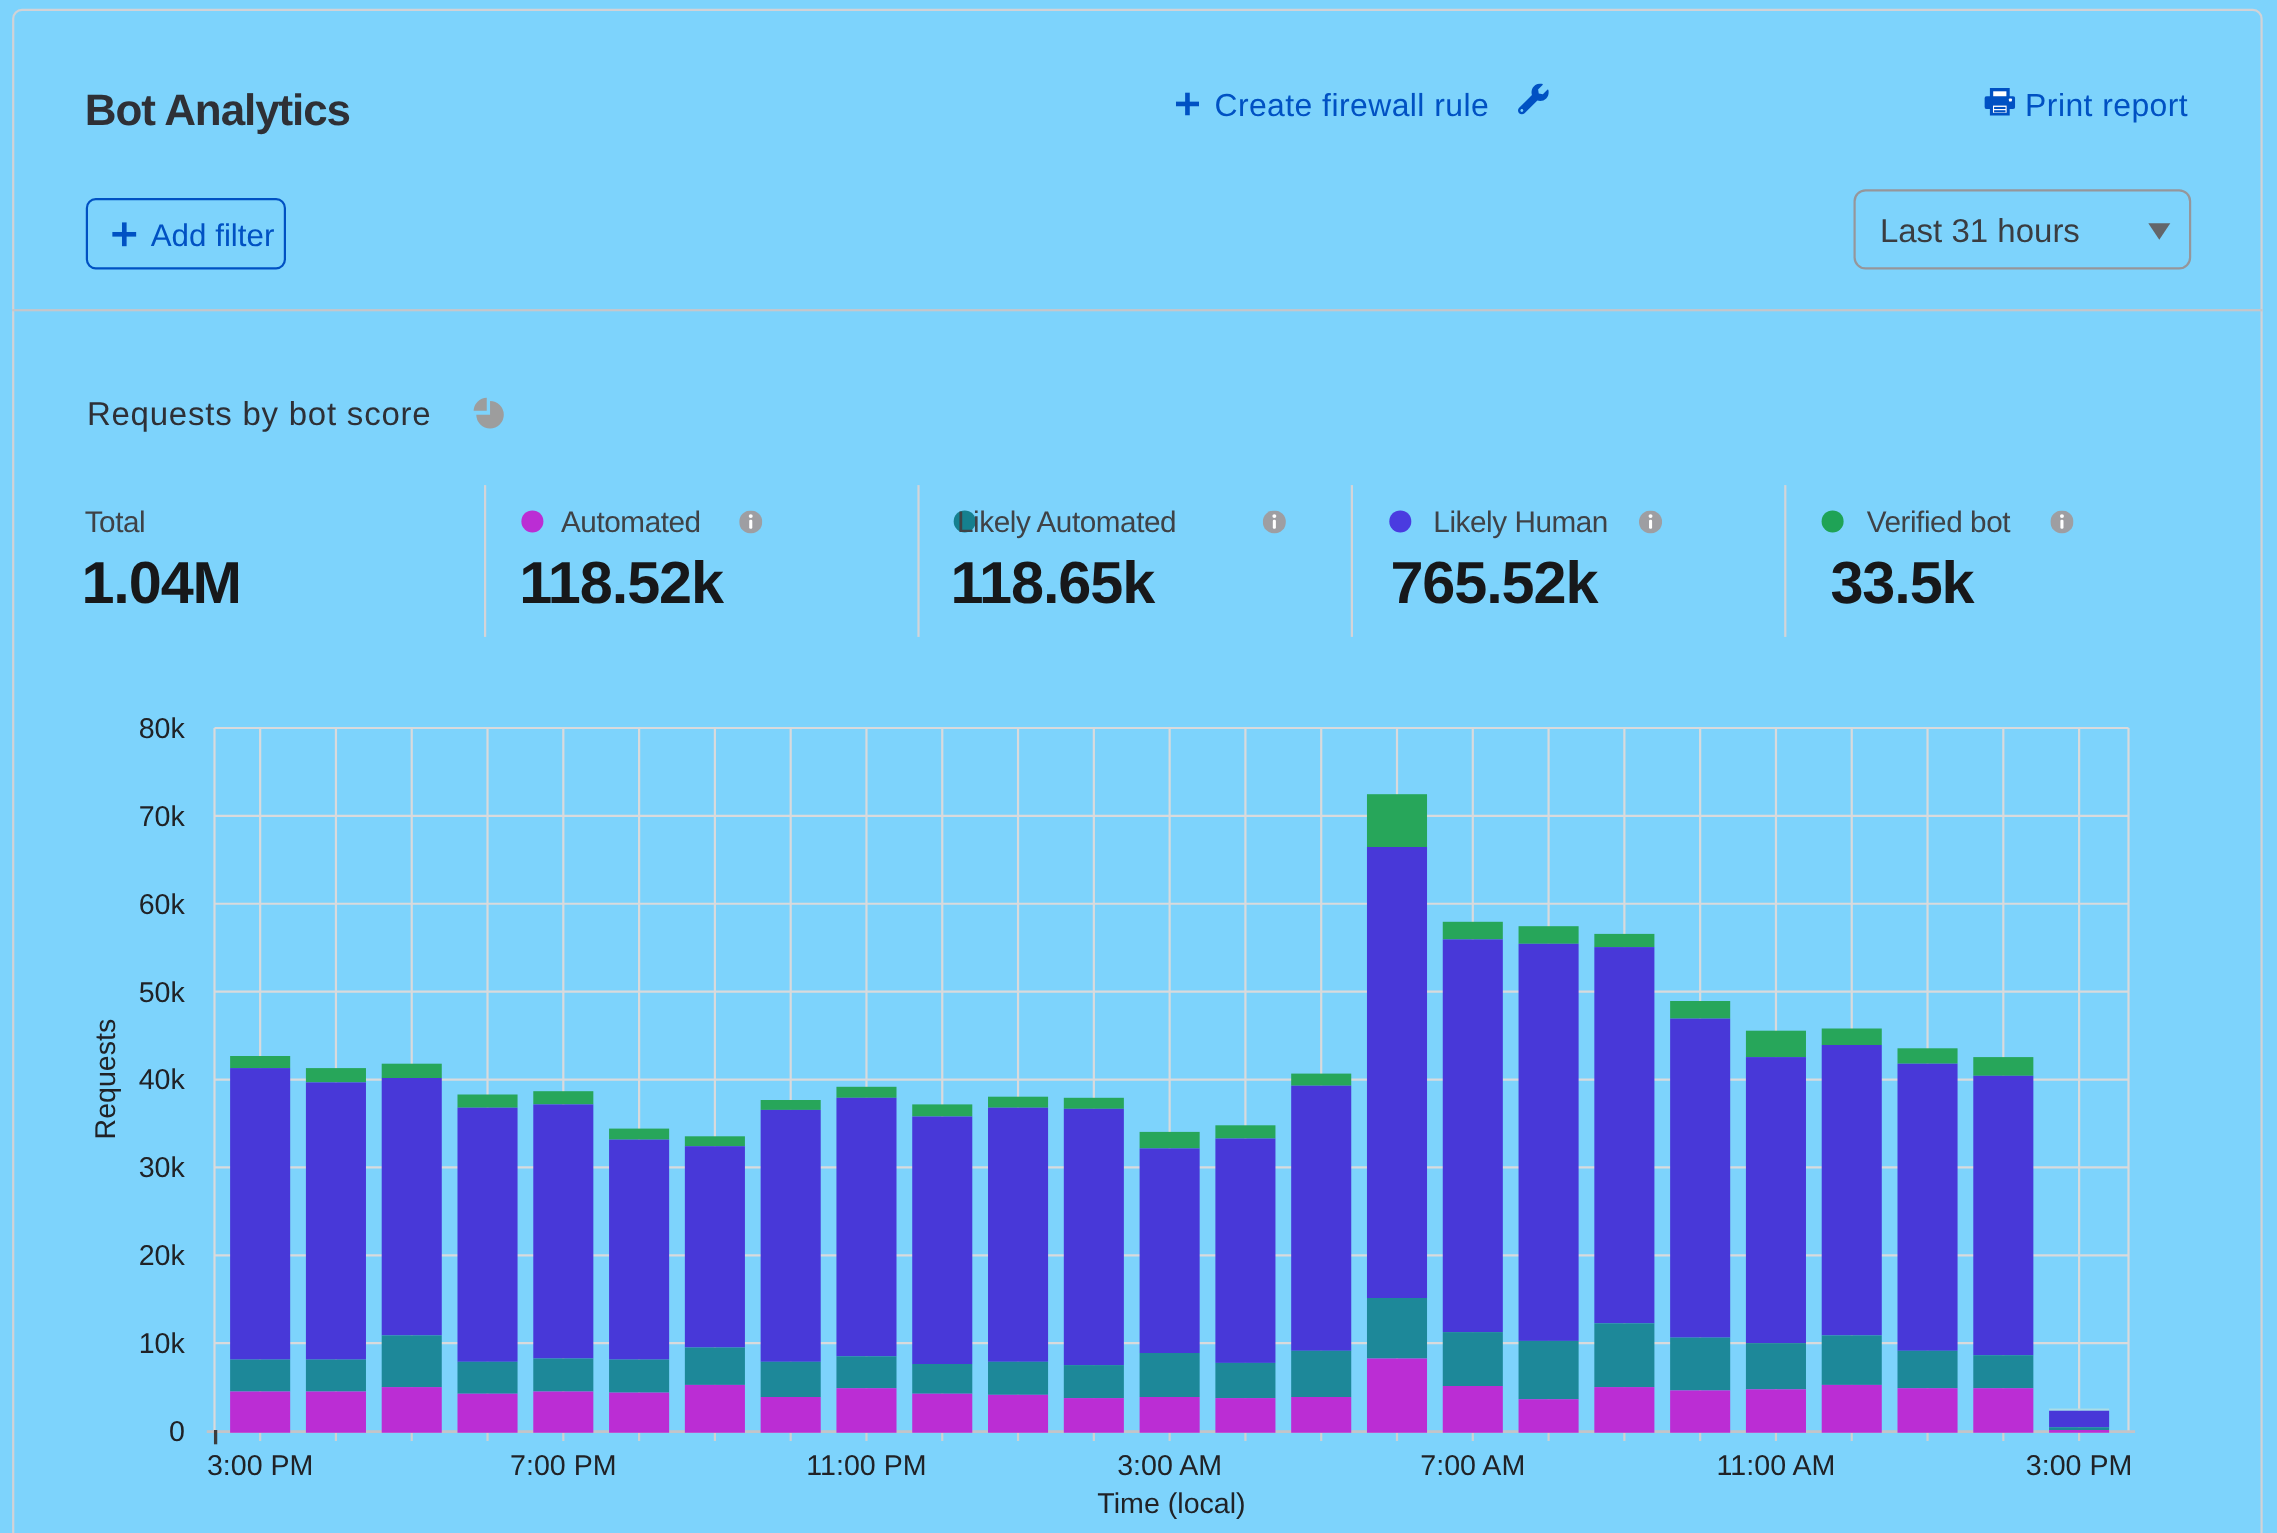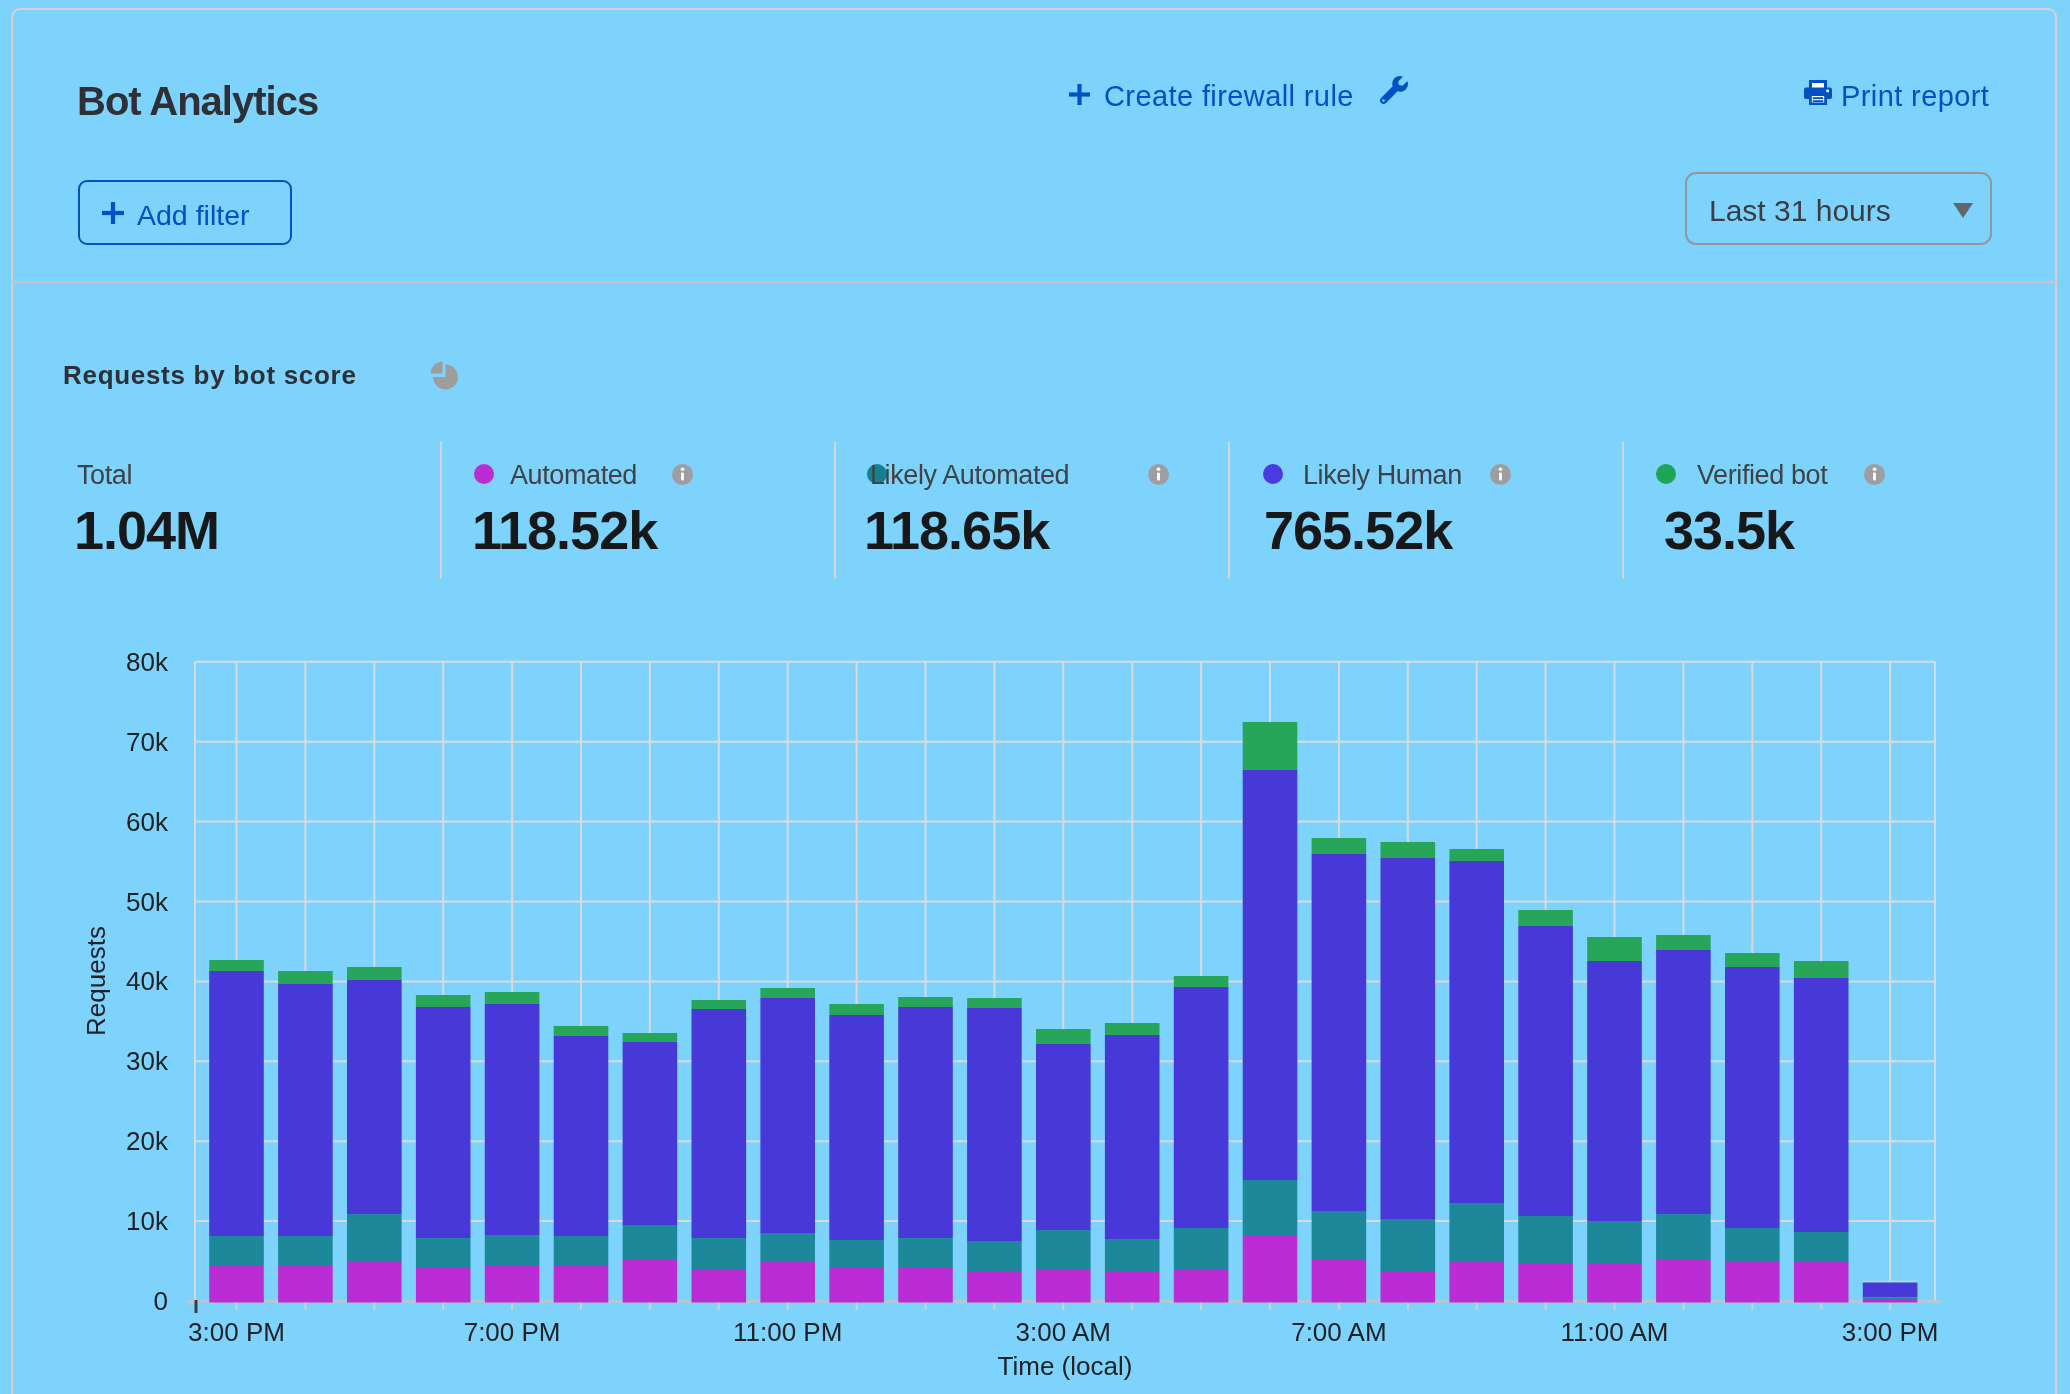--- a/index.html
+++ b/index.html
@@ -5,27 +5,27 @@
   * { margin:0; padding:0; box-sizing:border-box; }
   html,body { background:#fff; }
   #page { position:relative; width:2070px; height:1394px; background:#7dd3fc;
           font-family:"Liberation Sans", sans-serif; overflow:hidden; }
   .card { position:absolute; left:11px; top:8px; width:2046px; height:1450px;
           border:2px solid #d2d2d6; border-radius:9px; }
   .divider { position:absolute; left:11px; top:281px; width:2046px; height:2px; background:#c6c6ca; }
   h1 { position:absolute; left:77px; top:79px; font-size:40px; font-weight:700;
        color:#2e3036; letter-spacing:-1px; }
   .link { position:absolute; top:80px; font-size:29px; color:#0051c3; letter-spacing:0.4px; }
-  .btn { position:absolute; left:78px; top:180px; width:214px; height:65px;
+  .btn { position:absolute; left:78px; top:180px; width:182px; height:65px;
          border:2.5px solid #0051c3; border-radius:9px; }
   .btn span.t { position:absolute; left:57px; top:17px; font-size:28.5px; color:#0051c3; }
   .dd { position:absolute; left:1685px; top:172px; width:307px; height:73px;
         border:2px solid #96969a; border-radius:11px; }
   .dd span { position:absolute; left:22px; top:20px; font-size:30px; color:#3a3d41; }
-  h2 { position:absolute; left:63px; top:360px; font-size:26px; font-weight:700;
+  h2 { position:absolute; left:79px; top:360px; font-size:30px; font-weight:400;
        color:#2e3036; letter-spacing:0.7px; }
   .slab { position:absolute; top:460px; font-size:27px; color:#3f4246; letter-spacing:-0.4px; }
   .snum { position:absolute; top:499px; font-size:54px; font-weight:700; color:#17181a; letter-spacing:-1px; }
 </style>
 </head>
 <body>
 <div id="page">
   <div class="card"></div>
   <div class="divider"></div>
   <h1>Bot Analytics</h1>

